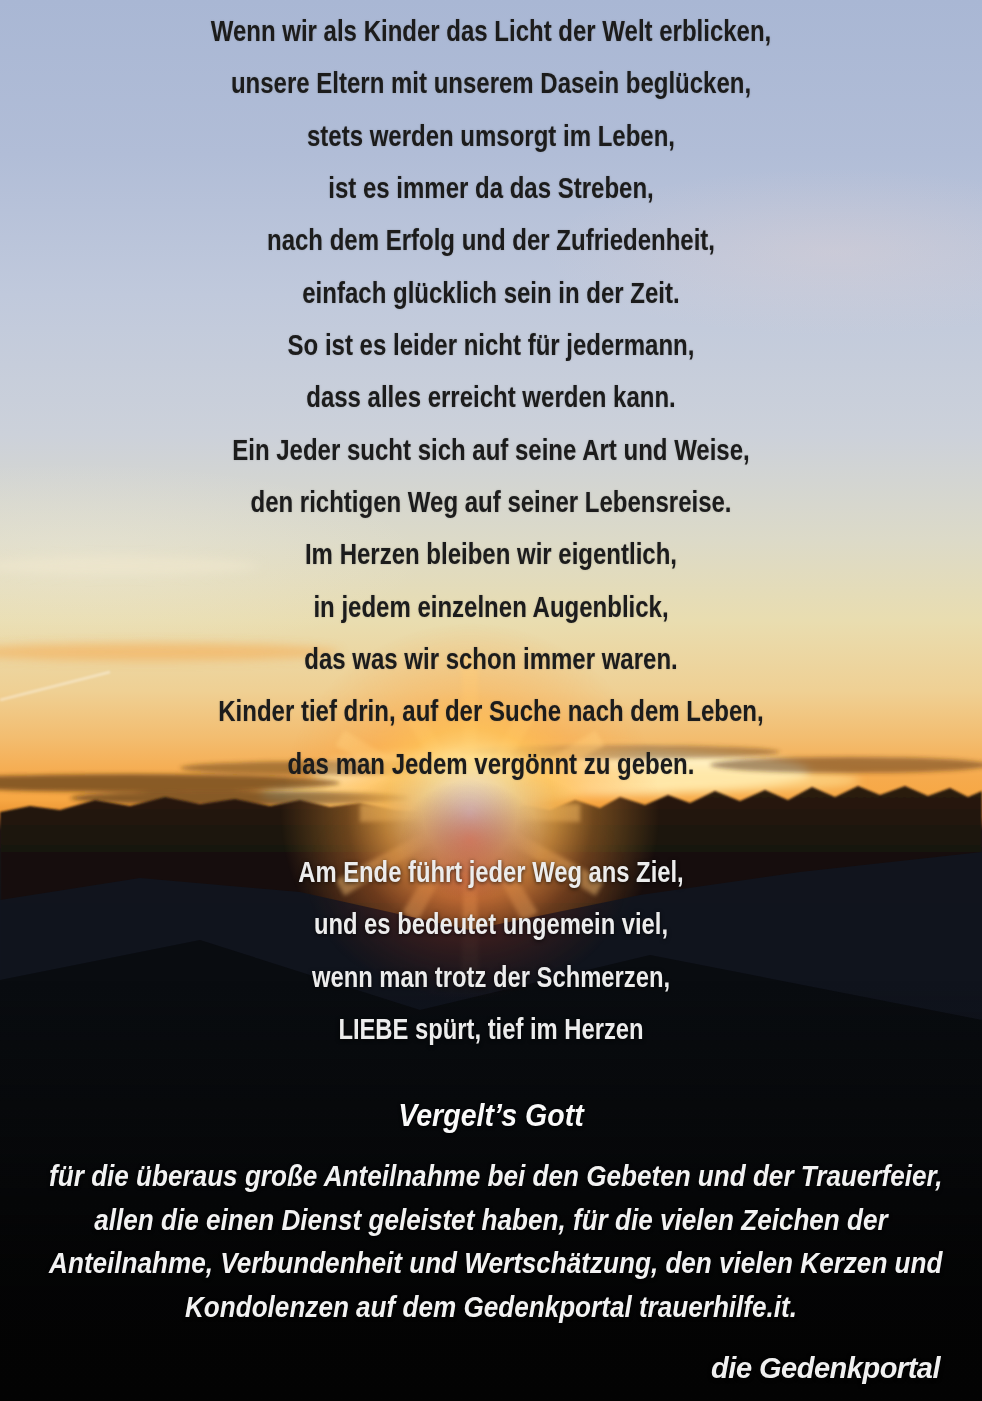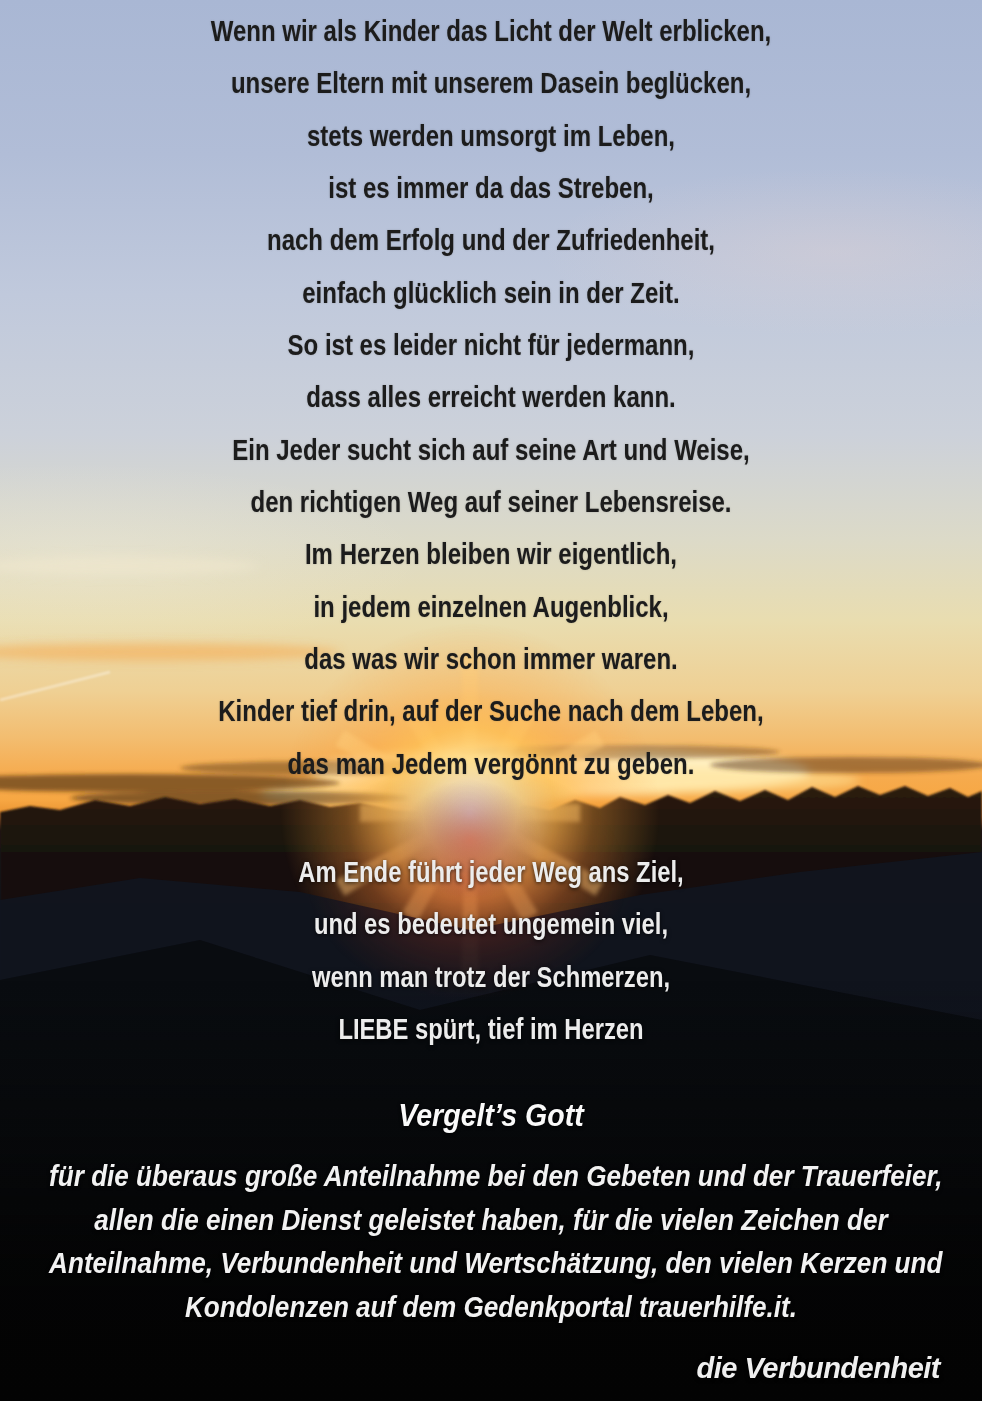--- a/index.html
+++ b/index.html
@@ -184,15 +184,15 @@
 
   <div class="txt closing-title">Vergelt’s Gott</div>
 
   <div class="txt closing-para">
     <div>für die überaus große Anteilnahme bei den Gebeten und der Trauerfeier,</div>
     <div>allen die einen Dienst geleistet haben, für die vielen Zeichen der</div>
     <div>Anteilnahme, Verbundenheit und Wertschätzung, den vielen Kerzen und</div>
     <div>Kondolenzen auf dem Gedenkportal trauerhilfe.it.</div>
   </div>
 
-  <div class="txt signature">die Verbundenheit</div>
+  <div class="txt signature">die Gedenkportal</div>
 
 </div>
 
 </body></html>

